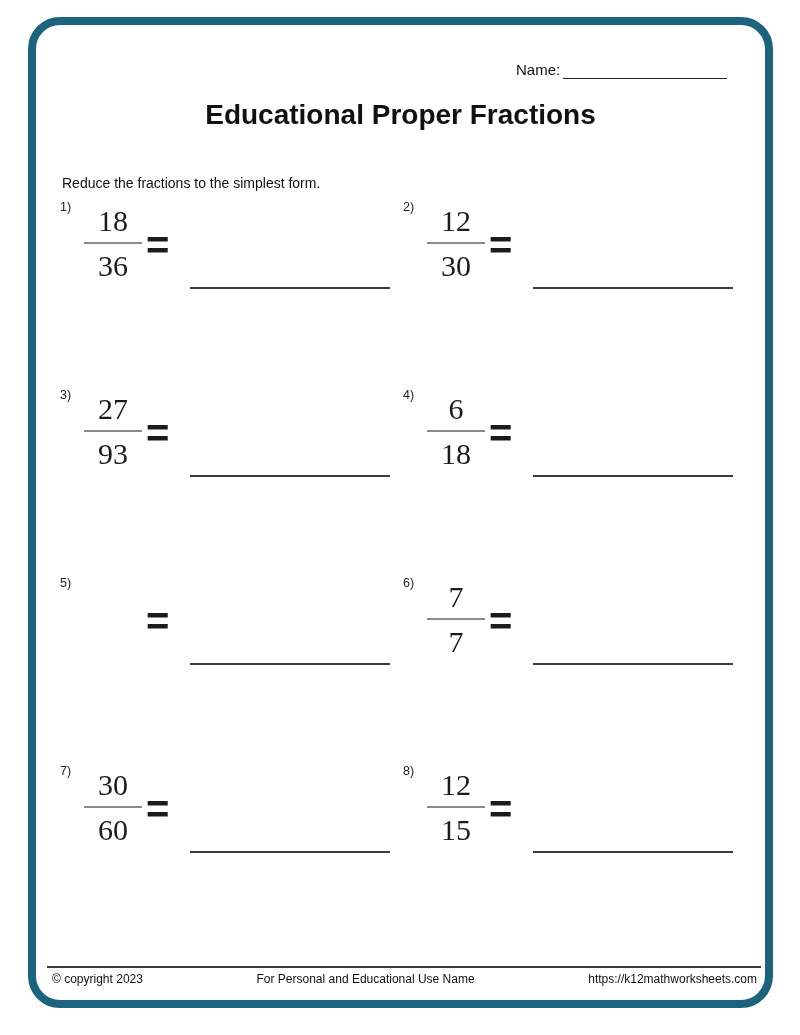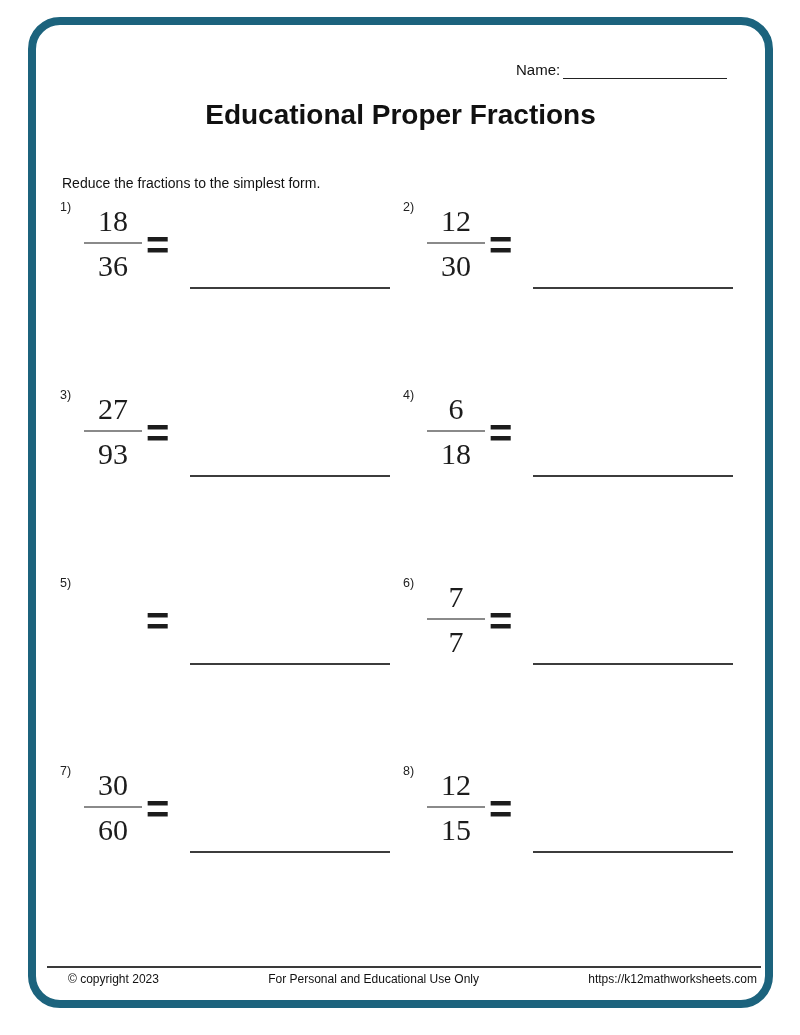--- a/index.html
+++ b/index.html
@@ -39,21 +39,21 @@
   .fraction { position:absolute; left:24px; top:2px; width:58px; text-align:center; }
   .numerator, .denominator { font-size:30px; line-height:38px; color:#1c1c1c;font-family:Liberation Serif, serif; }
   .fraction-bar { height:2px; background:#8a8a8a; margin:2px 0 3px; }
   .equals-sign { position:absolute; left:86px; top:20px; font-size:40px;
     line-height:50px; font-weight:600; color:#1c1c1c; }
   .answer-blank { position:absolute; left:130px; top:87px; width:200px;
     height:2px; border-bottom:2px solid #3c3c3c; }
 
   .footer-rule { position:absolute; left:11px; right:4px; top:941px;
     border-top:2px solid #3a3a3a; }
-  .footer-text { position:absolute; left:32px; right:8px; top:947px;
+  .footer-text { position:absolute; left:16px; right:8px; top:947px;
     display:flex; justify-content:space-between; align-items:baseline;
     font-size:12px; color:#111; }
 </style>
 </head>
 <body>
 
 <div class="sheet">
   <div class="inner">
 
     <div class="name-block">
@@ -147,18 +147,18 @@
         </div>
         <span class="equals-sign">=</span>
         <div class="answer-blank"></div>
       </div>
 
     </div>
 
     <div class="footer-rule"></div>
     <div class="footer-text">
       <span>© copyright 2023</span>
-      <span>For Personal and Educational Use Only</span>
+      <span>For Personal and Educational Use Name</span>
       <span>https://k12mathworksheets.com</span>
     </div>
 
   </div>
 </div>
 
 </body></html>

